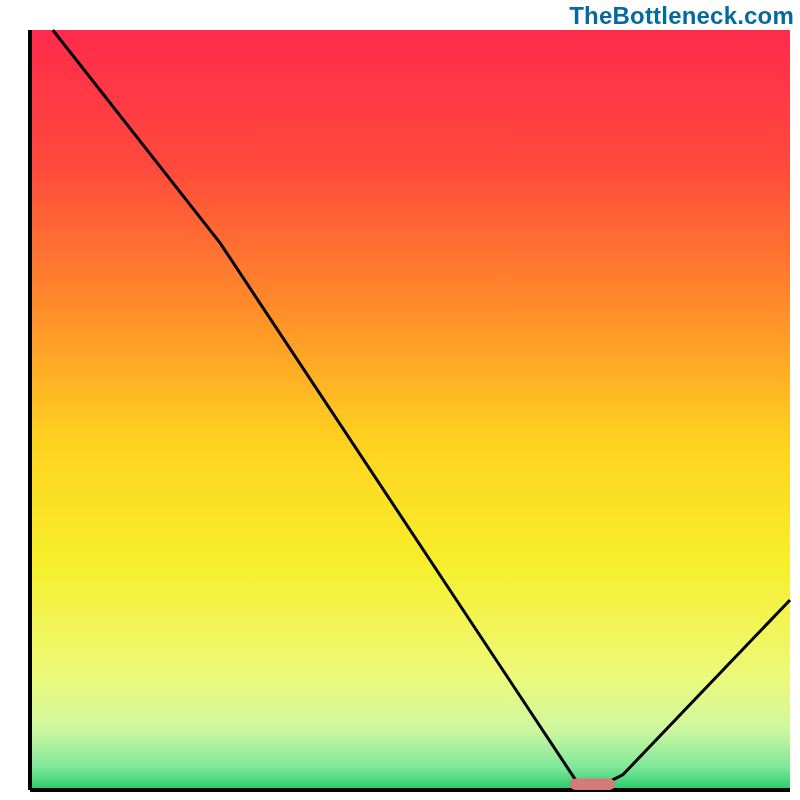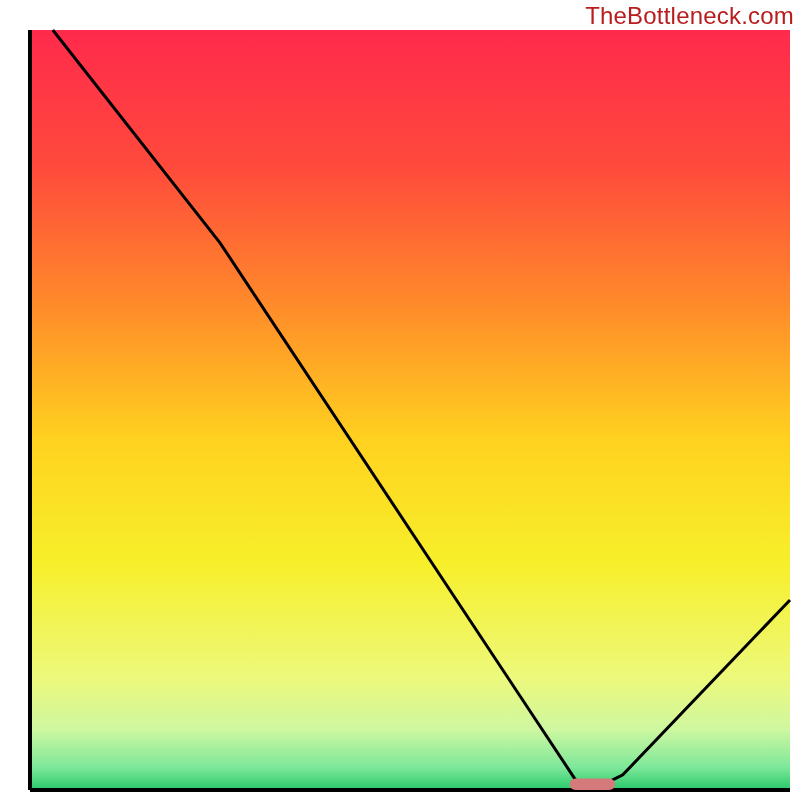--- a/index.html
+++ b/index.html
@@ -14,22 +14,22 @@
   .wrap {
     position: relative;
     width: 800px;
     height: 800px;
   }
   .watermark {
     position: absolute;
     top: 2px;
     right: 6px;
     font-size: 24px;
-    font-weight: 400;
-    color: #b91c1c;
+    font-weight: 700;
+    color: #0369a1;
     letter-spacing: 0.2px;
     user-select: none;
   }
   svg.chart {
     position: absolute;
     left: 0;
     top: 0;
     display: block;
   }
 </style>

